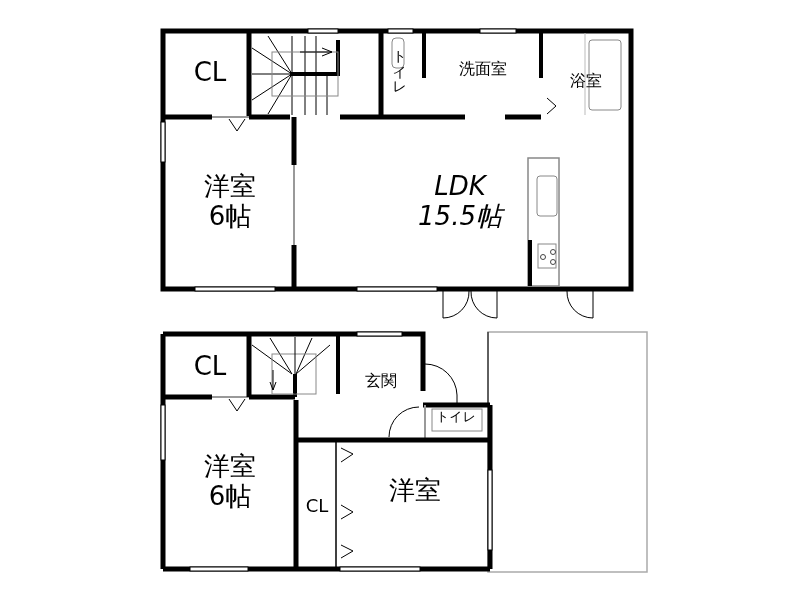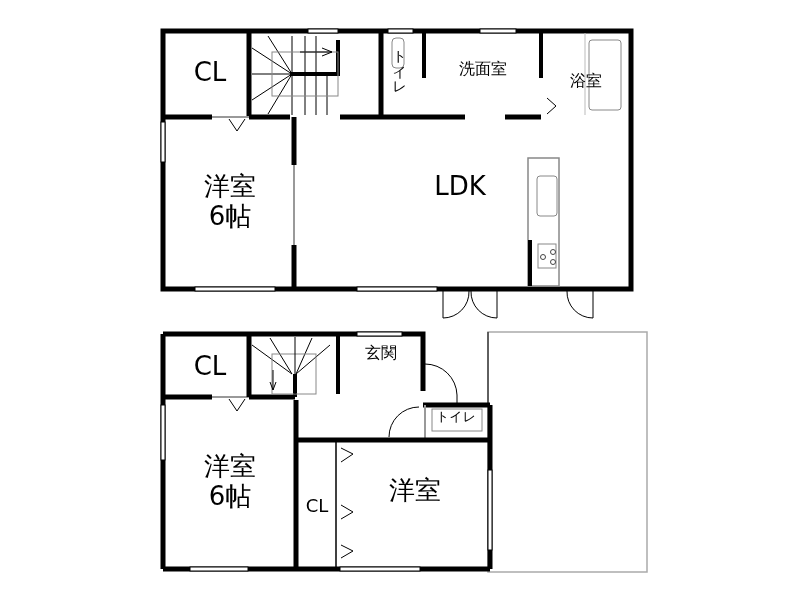--- a/index.html
+++ b/index.html
@@ -150,26 +150,27 @@
 </svg>
 
 <div class="label l-big" style="left:180px; top:58px; width:60px;">CL</div>
 <div class="label vert" style="left:392px; top:40px;">トイレ</div>
 <div class="label l-med" style="left:428px; top:60px; width:110px;">洗面室</div>
 <div class="label l-med" style="left:546px; top:72px; width:80px;">浴室</div>
 <div class="label l-big" style="left:168px; top:172px; width:124px;">
   <div>洋室</div>
   <div>6帖</div>
 </div>
-<div class="label l-big" style="left:380px; top:172px; width:160px;">
+<div class="label l-big" style="left:380px; top:172px; width:160px;font-style:italic;">
   <div>LDK</div>
+  <div>15.5帖</div>
 </div>
 
 <div class="label l-big" style="left:180px; top:352px; width:60px;">CL</div>
-<div class="label l-med" style="left:343px; top:344px; width:76px;">玄関</div>
+<div class="label l-med" style="left:343px; top:372px; width:76px;">玄関</div>
 <div class="label l-tiny" style="left:428px; top:410px; width:56px;">トイレ</div>
 <div class="label l-big" style="left:168px; top:452px; width:124px;">
   <div>洋室</div>
   <div>6帖</div>
 </div>
 <div class="label l-small" style="left:298px; top:496px; width:38px;">CL</div>
 <div class="label l-big" style="left:350px; top:476px; width:130px;">
   <div>洋室</div>
 </div>
 

